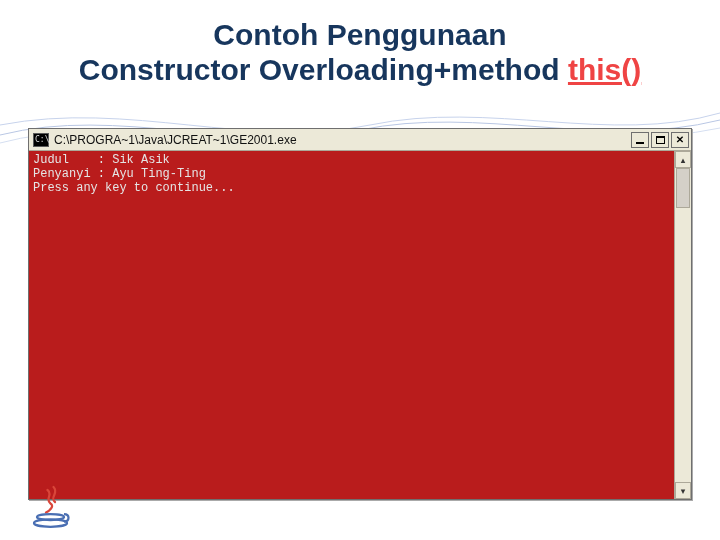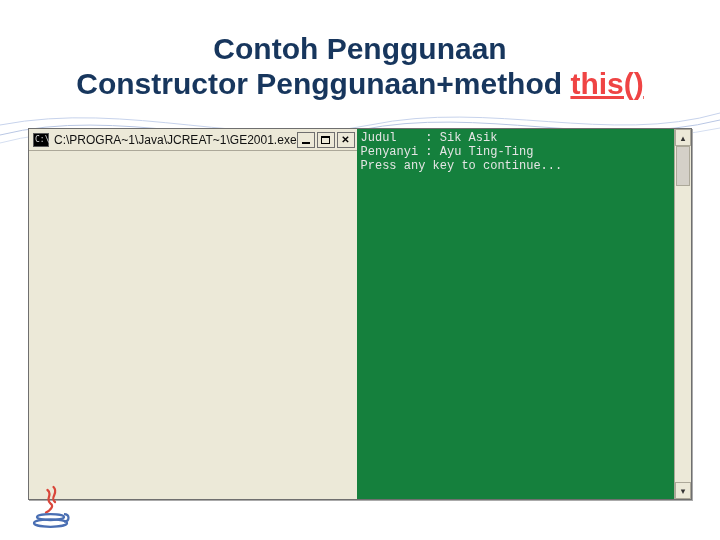--- a/index.html
+++ b/index.html
@@ -13,21 +13,21 @@
     position: relative;
   }
   .slide {
     position: relative;
     width: 720px;
     height: 540px;
     background: #ffffff;
   }
   .title-block {
     position: absolute;
-    top: 32px;
+    top: 18px;
     left: 0;
     right: 0;
     text-align: center;
     font-family: "Trebuchet MS", "Segoe UI", Arial, sans-serif;
     font-weight: 700;
     font-size: 30px;
     line-height: 1.15;
     color: #17365d;
   }
   .title-line2 .accent {
@@ -45,21 +45,21 @@
   .console-window {
     position: absolute;
     left: 28px;
     top: 128px;
     width: 664px;
     height: 372px;
     background: #ece9d8;
     border: 1px solid #6f6f6f;
     box-shadow: 1px 1px 0 #aaa;
     display: flex;
-    flex-direction: row;
+    flex-direction: column;
     box-sizing: border-box;
   }
   .titlebar {
     height: 22px;
     background: #ece9d8;
     border-bottom: 1px solid #aca899;
     display: flex;
     align-items: center;
     padding: 0 2px;
     font-family: Tahoma, Arial, sans-serif;
@@ -127,21 +127,21 @@
     font-size: 10px;
     line-height: 1;
   }
   .client-area {
     flex: 1 1 auto;
     display: flex;
     min-height: 0;
   }
   .console-body {
     flex: 1 1 auto;
-    background: #15803d;
+    background: #b91c1c;
     color: #e5e5e5;
     font-family: "Lucida Console", "Courier New", monospace;
     font-size: 12px;
     line-height: 14px;
     padding: 2px 4px;
     white-space: pre;
     overflow: hidden;
   }
   .vscroll {
     width: 17px;
@@ -187,21 +187,21 @@
   }
 </style>
 </head>
 <body>
 
 <div class="slide">
 
   <div class="title-block">
     <div>Contoh Penggunaan</div>
     <div class="title-line2">
-      <span>Constructor Penggunaan+method </span><span class="accent">this()</span>
+      <span>Constructor Overloading+method </span><span class="accent">this()</span>
     </div>
   </div>
 
   <svg class="wave" viewBox="0 0 720 60" preserveAspectRatio="none">
     <path d="M0,40 C120,10 240,60 360,35 C480,10 600,55 720,25" fill="none" stroke="#b9c7e4" stroke-width="1"></path>
     <path d="M0,30 C130,5 250,55 370,30 C490,5 610,50 720,18" fill="none" stroke="#c7d3ec" stroke-width="1"></path>
     <path d="M0,48 C110,18 230,65 350,42 C470,18 590,60 720,33" fill="none" stroke="#d5dff1" stroke-width="1"></path>
   </svg>
 
   <div class="console-window">

